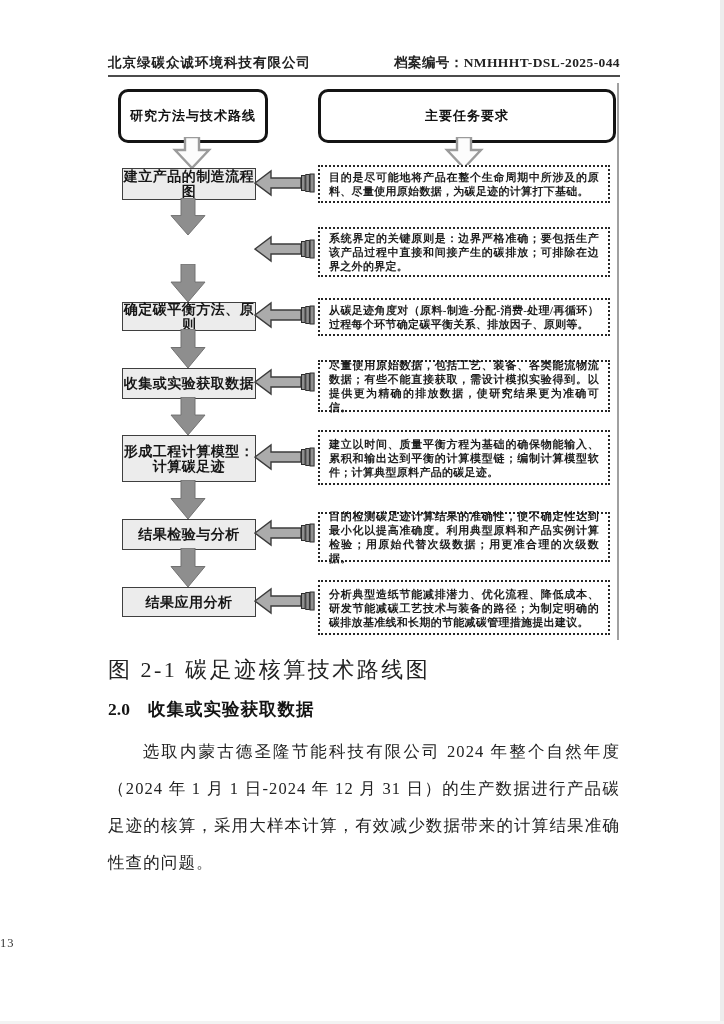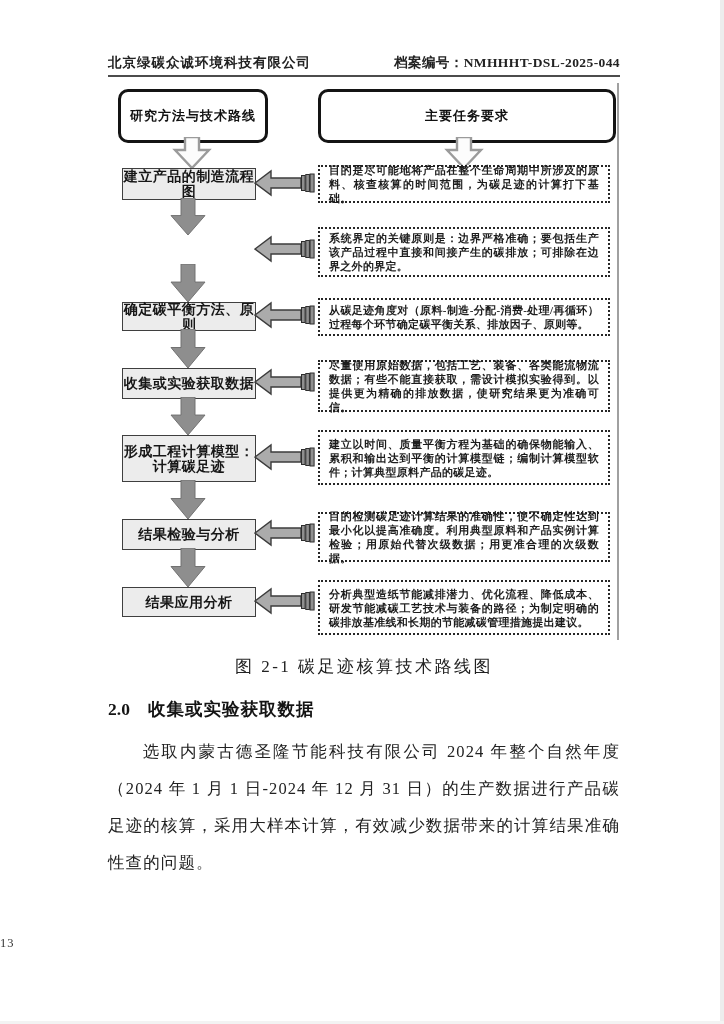--- a/index.html
+++ b/index.html
@@ -59,22 +59,22 @@
   .hv1{left:66px;top:54px;} .hv2{left:338px;top:54px;}
 
   .ha{position:absolute;width:62px;height:30px;left:148px;}
   .ha1{top:85px;} .ha2{top:151px;} .ha3{top:217px;} .ha4{top:284px;}
   .ha5{top:359px;} .ha6{top:435px;} .ha7{top:503px;}
 
   svg{display:block;width:100%;height:100%;}
 
   
   .caption{
-    position:absolute;left:108px;top:655px;width:512px;text-align:center;
-    font-size:17px;letter-spacing:2.5px;color:#222;
+    position:absolute;left:108px;top:655px;width:512px;
+    font-size:22px;letter-spacing:2.5px;color:#222;
   }
   .section{
     position:absolute;left:108px;top:697px;width:512px;margin:0;
     font-size:17.5px;font-weight:bold;color:#141414;letter-spacing:1px;
   }
   .section .num{margin-right:18px;letter-spacing:0;}
   .body-text{
     position:absolute;left:108px;top:733px;width:512px;margin:0;
     font-size:16.5px;line-height:37px;letter-spacing:1.1px;color:#222;
     text-align:justify;text-indent:2.1em;
@@ -201,21 +201,21 @@
     </div>
     <div class="ha ha7">
       <svg viewBox="0 0 62 30" preserveAspectRatio="none">
           <polygon points="1,15 17,3 17,10 47,10 47,20 17,20 17,27" fill="#ababab" stroke="#3c3c3c" stroke-width="1.4"></polygon>
           <rect x="47.5" y="7.5" width="3.6" height="15" fill="#8f8f8f" stroke="#2e2e2e"></rect>
           <rect x="51.8" y="6.5" width="3.6" height="17" fill="#8f8f8f" stroke="#2e2e2e"></rect>
           <rect x="56.1" y="6" width="4" height="18" fill="#8f8f8f" stroke="#2e2e2e"></rect>
         </svg>
     </div>
 
-    <div class="db db1">目的是尽可能地将产品在整个生命周期中所涉及的原料、核查核算的时间范围，为碳足迹的计算打下基础。</div>
+    <div class="db db1">目的是尽可能地将产品在整个生命周期中所涉及的原料、尽量使用原始数据，为碳足迹的计算打下基础。</div>
     <div class="db db2">系统界定的关键原则是：边界严格准确；要包括生产该产品过程中直接和间接产生的碳排放；可排除在边界之外的界定。</div>
     <div class="db db3">从碳足迹角度对（原料-制造-分配-消费-处理/再循环）过程每个环节确定碳平衡关系、排放因子、原则等。</div>
     <div class="db db4">尽量使用原始数据，包括工艺、装备、各类能流物流数据；有些不能直接获取，需设计模拟实验得到。以提供更为精确的排放数据，使研究结果更为准确可信。</div>
     <div class="db db5">建立以时间、质量平衡方程为基础的确保物能输入、累积和输出达到平衡的计算模型链；编制计算模型软件；计算典型原料产品的碳足迹。</div>
     <div class="db db6">目的检测碳足迹计算结果的准确性，使不确定性达到最小化以提高准确度。利用典型原料和产品实例计算检验；用原始代替次级数据；用更准合理的次级数据。</div>
     <div class="db db7">分析典型造纸节能减排潜力、优化流程、降低成本、研发节能减碳工艺技术与装备的路径；为制定明确的碳排放基准线和长期的节能减碳管理措施提出建议。</div>
 
     <div class="figure-edge"></div>
   </div>
 

